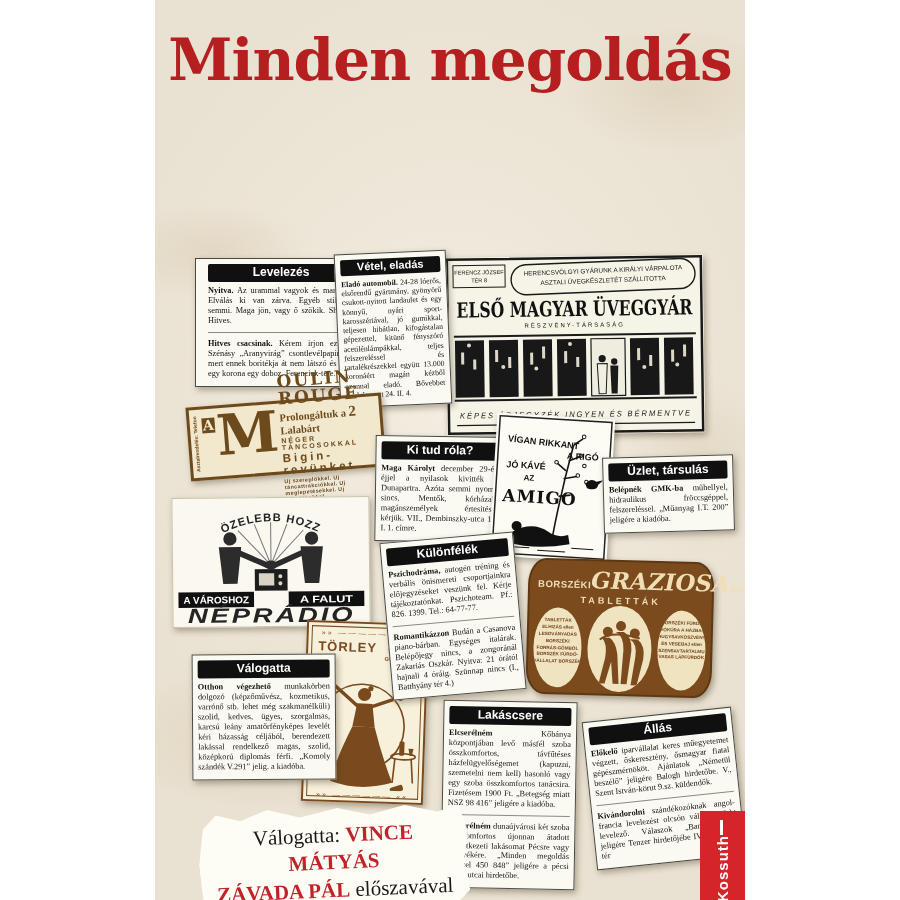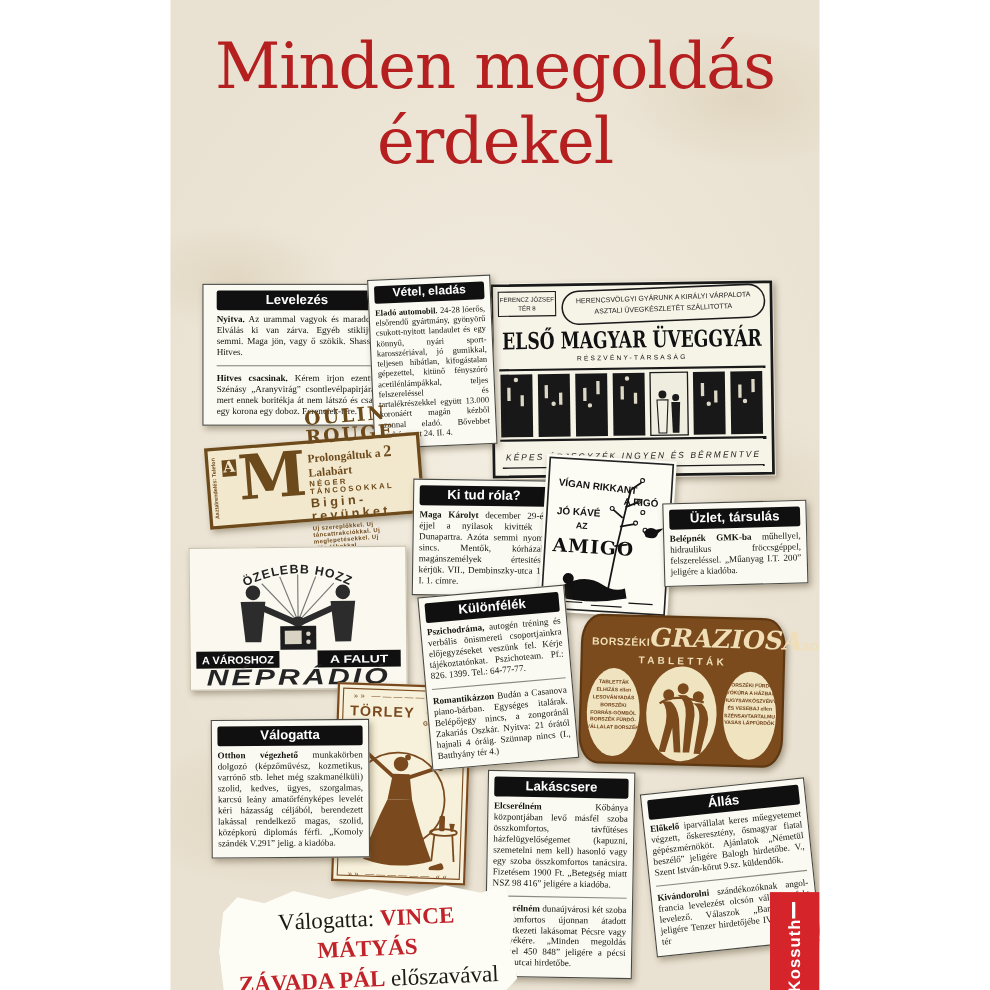--- a/index.html
+++ b/index.html
@@ -9,21 +9,21 @@
     background-color:#e9e1d1;
     background-image:
       radial-gradient(ellipse 140px 70px at 10% 28%, rgba(190,168,128,.22), transparent 70%),
       radial-gradient(ellipse 160px 90px at 88% 10%, rgba(198,178,138,.25), transparent 70%),
       radial-gradient(ellipse 110px 130px at 92% 52%, rgba(180,156,116,.18), transparent 70%),
       radial-gradient(ellipse 220px 100px at 18% 82%, rgba(186,166,126,.2), transparent 70%),
       radial-gradient(ellipse 90px 40px at 55% 40%, rgba(175,150,110,.15), transparent 70%),
       radial-gradient(ellipse 420px 520px at 50% 45%, rgba(255,252,244,.45), transparent 85%);}
   
   .title{position:absolute;left:0;top:26px;width:100%;text-align:center;
-    font-family:"DejaVu Serif",serif;font-weight:normal;font-size:58px;line-height:1.18;
+    font-family:"DejaVu Serif",serif;font-weight:bold;font-size:58px;line-height:1.18;
     letter-spacing:-1px;}
   .subtitle-wrap{position:absolute;left:18px;top:192px;width:552px;text-align:center;
     border-top:2px solid #2e2822;border-bottom:2px solid #2e2822;padding:4px 0 6px;}
   .subtitle-wrap .sub{font-family:"Liberation Serif",serif;font-size:19.5px;color:#211c16;}
   
   .ad{position:absolute;background:#fbfaf2;border:1px solid #4a4a44;padding:5px 5px 7px;
       box-shadow:2px 3px 6px rgba(70,55,30,.4);}
   .ad-h{background:#101010;color:#fff;font-family:"Liberation Sans",sans-serif;font-weight:bold;
         font-size:12px;text-align:center;padding:1px 0 3px;margin-bottom:4px;border-radius:2px;}
   .ad-p{font-family:"Liberation Serif",serif;font-size:8.3px;line-height:1.2;text-align:justify;
@@ -83,21 +83,20 @@
   .serif-t{font-family:"DejaVu Serif",serif;}
 </style>
 </head>
 <body>
 
 <div id="stage">
   <div id="cover">
 
     <div class="title" style="color:#b51f1f;">
       <div>Minden megoldás</div>
-      <div>érdekel</div>
     </div>
 
     <div class="paper" style="left:291px;top:256px;width:258px;height:178px;transform:rotate(-0.8deg);background:#f6f3e7;">
       <svg width="258" height="178" viewBox="0 0 258 178">
         <rect x="2" y="2" width="254" height="174" fill="#f6f3e7" stroke="#1a1a1a" stroke-width="2.5"></rect>
         <rect x="8" y="8" width="52" height="22" fill="none" stroke="#1a1a1a" stroke-width="1"></rect>
         <text x="34" y="17" font-size="5.6" text-anchor="middle" fill="#1a1a1a">FERENCZ JÓZSEF</text>
         <text x="34" y="25" font-size="5.6" text-anchor="middle" fill="#1a1a1a">TÉR 8</text>
         <rect x="66" y="6" rx="15" width="184" height="30" fill="none" stroke="#1a1a1a" stroke-width="1.4" transform="rotate(-1.5 158 21)"></rect>
         <text x="158" y="17" font-size="6.4" text-anchor="middle" fill="#1a1a1a" transform="rotate(-1.5 158 17)">HERENCSVÖLGYI GYÁRUNK A KIRÁLYI VÁRPALOTA</text>
@@ -139,21 +138,21 @@
           <path d="M151,108 h10 l-1.5,30 h-7 Z" fill="#f1eee2" stroke="#1a1a1a" stroke-width="1"></path>
           <circle cx="168" cy="106" r="3.2" fill="#1a1a1a"></circle>
           <path d="M164,110 h8 l-1,28 h-6 Z" fill="#1a1a1a"></path>
         </g>
         <line x1="8" y1="143" x2="250" y2="143" stroke="#1a1a1a" stroke-width="2"></line>
         <text x="129" y="161" font-size="8" letter-spacing="2" text-anchor="middle" fill="#1a1a1a" textLength="232" lengthAdjust="spacingAndGlyphs" font-style="italic">KÉPES ÁRJEGYZÉK INGYEN ÉS BÉRMENTVE</text>
         <line x1="10" y1="168" x2="248" y2="168" stroke="#1a1a1a" stroke-width="1.2"></line>
       </svg>
     </div>
 
-    <div class="ad" style="left:29px;top:258px;width:146px;z-index:2;padding-left:12px;">
+    <div class="ad" style="left:40px;top:258px;width:146px;z-index:2;padding-left:12px;">
       <div class="ad-h">Levelezés</div>
       <div class="ad-p"><span class="lead">Nyitva.</span><span> Az urammal vagyok és maradok. Elválás ki van zárva. Egyéb stiklijük semmi. Maga jön, vagy ő szökik. Shassz! Hitves.</span></div>
       <div class="ad-p"><span class="lead">Hitves csacsinak.</span><span> Kérem irjon ezentúl Szénásy „Aranyvirág” csontlevélpapirjára, mert ennek boritékja át nem látszó és csak egy korona egy doboz. Ferenciek-tere.</span></div>
     </div>
 
     <div class="ad small-ad" style="left:182px;top:252px;width:100px;z-index:3;transform:rotate(-2.5deg);">
       <div class="ad-h" style="font-size:11px;">Vétel, eladás</div>
       <div class="ad-p"><span class="lead">Eladó automobil.</span><span> 24-28 lóerős, elsőrendű gyártmány, gyönyörű csukott-nyitott landaulet és egy könnyű, nyári sport-karosszériával, jó gumikkal, teljesen hibátlan, kifogástalan gépezettel, kitünő fényszóró acetilénlámpákkal, teljes felszereléssel és tartalékrészekkel együtt 13.000 koronáért magán kézből azonnal eladó. Bővebbet Andrássy-ut 24. II. 4.</span></div>
     </div>
 

